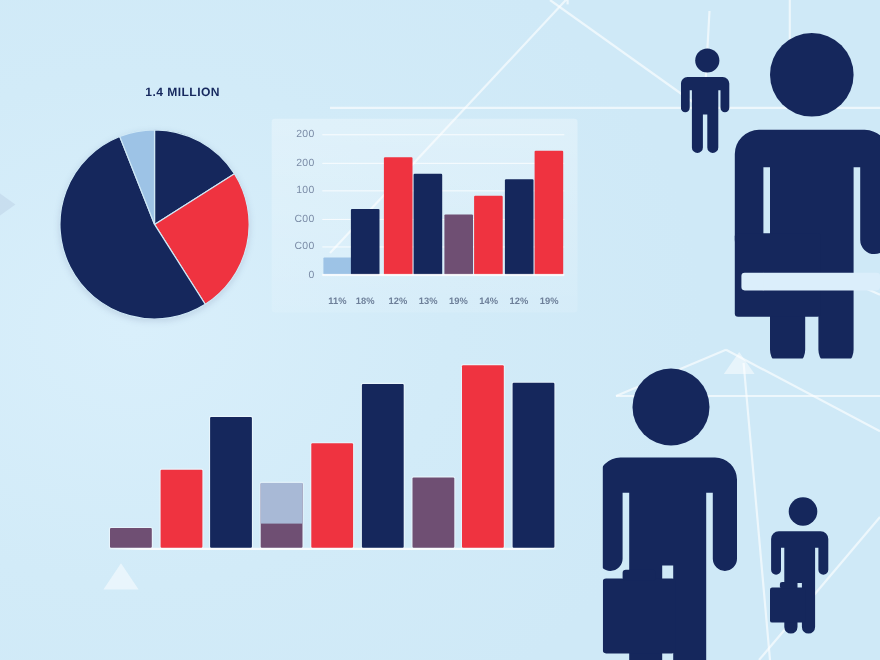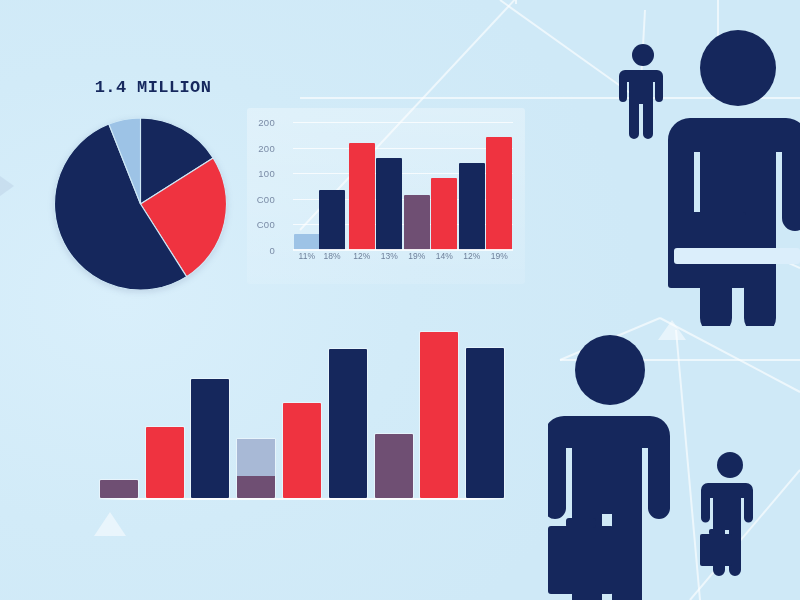--- a/index.html
+++ b/index.html
@@ -13,43 +13,43 @@
       radial-gradient(ellipse 520px 420px at 120px 300px, #d9effb 0%, #d2ebf8 55%, #cfe9f7 100%),
       linear-gradient(135deg,#d8eefb 0%, #d2ebf8 50%, #cde7f6 100%);
   }
 
   
   .netlayer{position:absolute;inset:0;pointer-events:none;}
 
   
   #pie-block{position:absolute;left:48px;top:78px;width:190px;height:215px;}
   #pie-title{
-    position:absolute;left:30px;top:0px;width:150px;
-    text-align:center;font-weight:bold;font-size:17px;
+    position:absolute;left:43px;top:0px;width:150px;
+    text-align:center;font-weight:bold;font-size:11px;
     letter-spacing:.4px;color:#16285e;
-    font-family:Liberation Mono, monospace;
+    font-family:Liberation Sans, sans-serif;
     filter:blur(.35px);
   }
   #pie-figure{position:absolute;left:5px;top:40px;width:175px;height:172px;}
   .pie-svg{display:block;filter:drop-shadow(0 2px 3px rgba(20,40,90,.13));}
 
   
   #small-chart{
     position:absolute;left:247px;top:108px;width:278px;height:176px;
     background:linear-gradient(180deg,rgba(255,255,255,.30),rgba(255,255,255,.10));
     border-radius:3px;
   }
   #small-plot{position:absolute;left:46px;top:14px;right:12px;bottom:34px;}
   .sgrid{position:absolute;left:0;right:0;height:1px;background:rgba(255,255,255,.75);}
-  .sytick{position:absolute;right:100%;margin-right:18px;transform:translateY(-50%);
+  .sytick{position:absolute;right:100%;margin-right:7px;transform:translateY(-50%);
     font-size:9.5px;color:#7a8ba6;white-space:nowrap;filter:blur(.45px);letter-spacing:.3px;}
   #small-axis{position:absolute;left:46px;right:12px;bottom:34px;height:1px;background:rgba(255,255,255,.9);}
   .sbar{position:absolute;bottom:0;width:26px;border-radius:1px;}
-  .sxtick{position:absolute;top:100%;margin-top:1px;left:50%;transform:translateX(-50%);
-    font-size:8.5px;color:#6d7f99;white-space:nowrap;filter:blur(.5px);font-weight:normal;}
+  .sxtick{position:absolute;top:100%;margin-top:18px;left:50%;transform:translateX(-50%);
+    font-size:8.5px;color:#6d7f99;white-space:nowrap;filter:blur(.5px);font-weight:bold;}
 
   
   #big-chart{position:absolute;left:96px;top:310px;width:412px;height:190px;}
   #big-base{position:absolute;left:0;right:0;bottom:0;height:2px;
     background:linear-gradient(90deg,rgba(255,255,255,0),rgba(255,255,255,.85) 8%,rgba(255,255,255,.85) 92%,rgba(255,255,255,0));}
   .bbar{position:absolute;bottom:2px;border-radius:1px;
     box-shadow:0 0 0 1px rgba(255,255,255,.45);}
   .bseg{position:absolute;left:0;right:0;}
 
   

